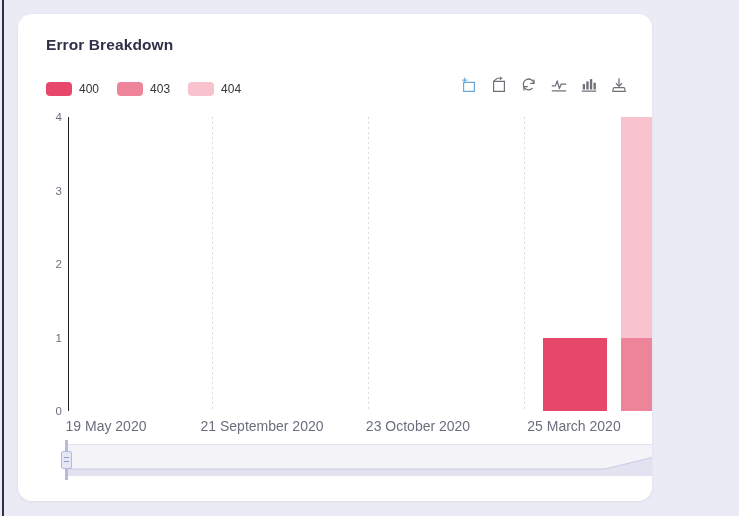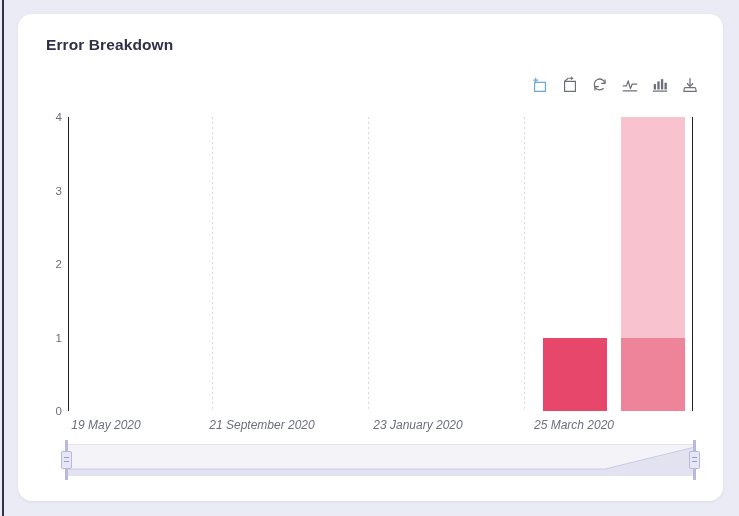--- a/index.html
+++ b/index.html
@@ -23,26 +23,27 @@
     width: 2px;
     height: 516px;
     background: #2e3148;
   }
 
   
   .card {
     position: absolute;
     left: 18px;
     top: 14px;
-    width: 705px;
+    width: 588px;
     height: 487px;
     background: #ffffff;
     border-radius: 14px;
     box-shadow: 0 1px 3px rgba(46, 49, 72, 0.07);
     overflow: hidden;
+    padding-left: 46px;
   }
 
   .card-title {
     position: absolute;
     left: 28px;
     top: 22px;
     font-size: 15.5px;
     font-weight: bold;
     color: #2e3148;
     letter-spacing: .1px;
@@ -130,25 +131,24 @@
     top: 103px;
     width: 1px;
     height: 294px;
     background-image: linear-gradient(to bottom, #d9d9e0 0 2px, transparent 2px 5px);
     background-size: 1px 5px;
   }
 
   .x-label {
     position: absolute;
     top: 404px;
-    font-size: 12px;
+    font-size: 14px;
     color: #6b6f7d;
     transform: translateX(-50%);
     white-space: nowrap;
-    font-style: italic;
   }
 
   .bar {
     position: absolute;
   }
 
   
   .datazoom {
     position: absolute;
     left: 48px;
@@ -212,20 +212,34 @@
 </style>
 </head>
 <body>
 
 <div class="left-rail"></div>
 
 <div class="card">
 
   <div class="card-title">Error Breakdown</div>
 
+  <div class="legend">
+    <div class="legend-item">
+      <span class="legend-swatch" style="background:#e8476c"></span>
+      <span class="legend-label">400</span>
+    </div>
+    <div class="legend-item">
+      <span class="legend-swatch" style="background:#ee8499"></span>
+      <span class="legend-label">403</span>
+    </div>
+    <div class="legend-item">
+      <span class="legend-swatch" style="background:#f8c3cf"></span>
+      <span class="legend-label">404</span>
+    </div>
+  </div>
 
   <div class="toolbox">
     <svg class="tool-icon" viewBox="0 0 20 20">
       <path d="M4 7 H16 V17 H4 Z" fill="none" stroke="#6aa9d9" stroke-width="1.3"></path>
       <path d="M2.5 4.5 H8" stroke="#6aa9d9" stroke-width="1.3"></path>
       <path d="M5.2 2 V8" stroke="#6aa9d9" stroke-width="1.3"></path>
     </svg>
     <svg class="tool-icon" viewBox="0 0 20 20">
       <path d="M4 6 H16 V17 H4 Z" fill="none" stroke="#6e7079" stroke-width="1.3"></path>
       <path d="M4 6 L8 2.5" fill="none" stroke="#6e7079" stroke-width="1.3"></path>
@@ -266,21 +280,21 @@
     <div class="y-label" style="top:250px">2</div>
     <div class="y-label" style="top:176.5px">3</div>
     <div class="y-label" style="top:103px">4</div>
 
     <div class="gridline" style="left:194px"></div>
     <div class="gridline" style="left:350px"></div>
     <div class="gridline" style="left:506px"></div>
 
     <div class="x-label" style="left:88px">19 May 2020</div>
     <div class="x-label" style="left:244px">21 September 2020</div>
-    <div class="x-label" style="left:400px">23 January 2020</div>
+    <div class="x-label" style="left:400px">23 October 2020</div>
     <div class="x-label" style="left:556px">25 March 2020</div>
 
     <div class="bar" style="left:525px; top:323.5px; width:64px; height:73.5px; background:#e8476c;"></div>
 
     <div class="bar" style="left:603px; top:323.5px; width:64px; height:73.5px; background:#ee8499;"></div>
 
     <div class="bar" style="left:603px; top:103px; width:64px; height:220.5px; background:#f8c3cf;"></div>
   </div>
 
   <div class="datazoom">

